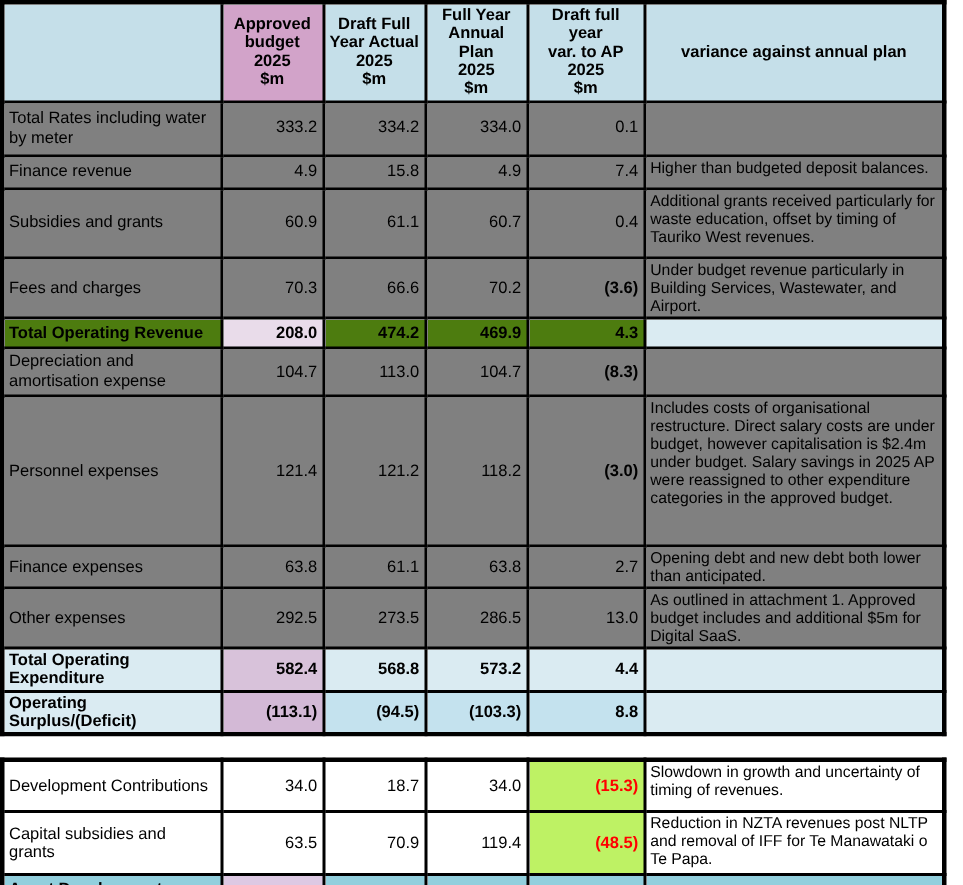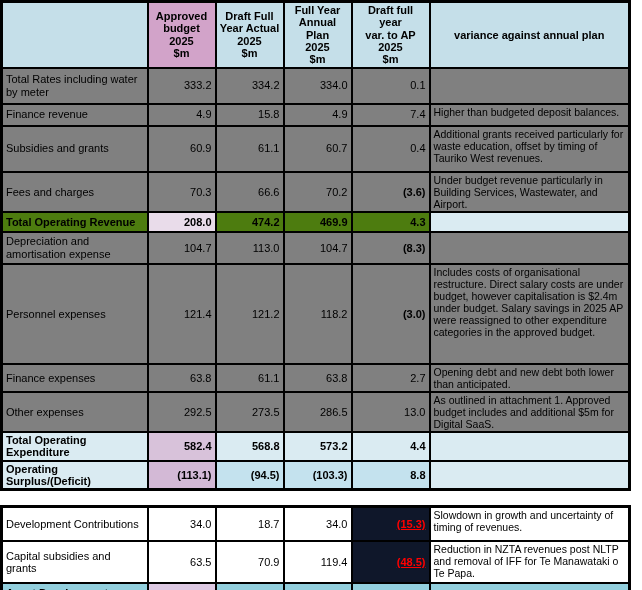--- a/index.html
+++ b/index.html
@@ -24,21 +24,21 @@
   .total-white td.note{background:#daebf2;}
   
   .total-cyan td{background:#daebf2; font-weight:bold;}
   .total-cyan td.appr{background:#d8c2da;margin-left:48px;}
   
   .surplus td{background:#daebf2; font-weight:bold;}
   .surplus td.appr{background:#d3b9d6;padding-left:20px;}
   .surplus td.num2{background:#c4e2ee;}
   
   .plain td{background:#ffffff;}
-  .plain td.darkcell{background:#0f172a;text-decoration:underline;}
+  .plain td.darkcell{background:#bef264;}
   
   .asset td{background:#92cfdd; font-weight:bold;}
   .asset td.appr{background:#ddc9e3;}
   .neg{color:#ff0000; font-weight:bold;}
   .gap{height:14px; background:#ffffff;}
 </style>
 </head>
 <body>
 
 <div class="wrap">

